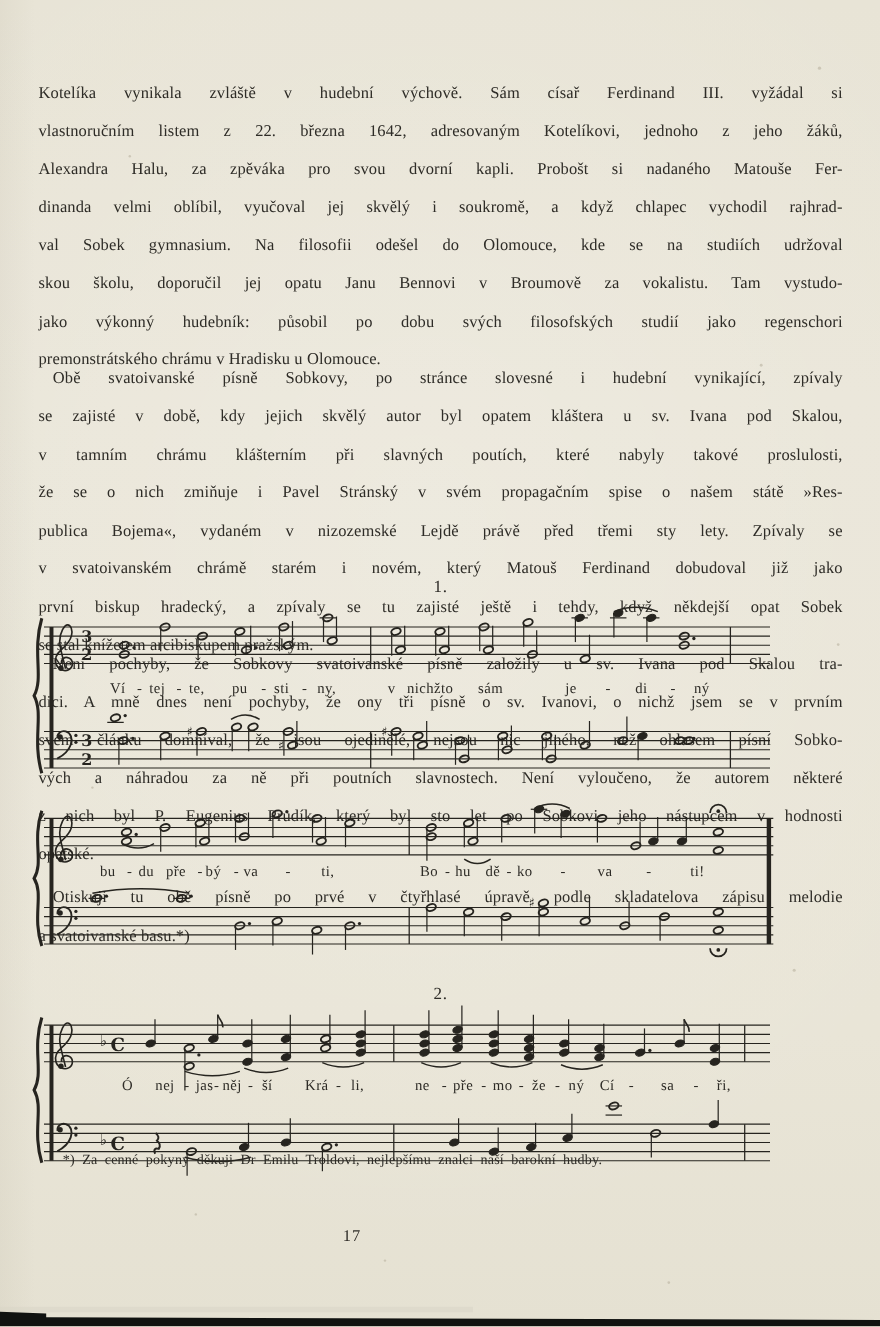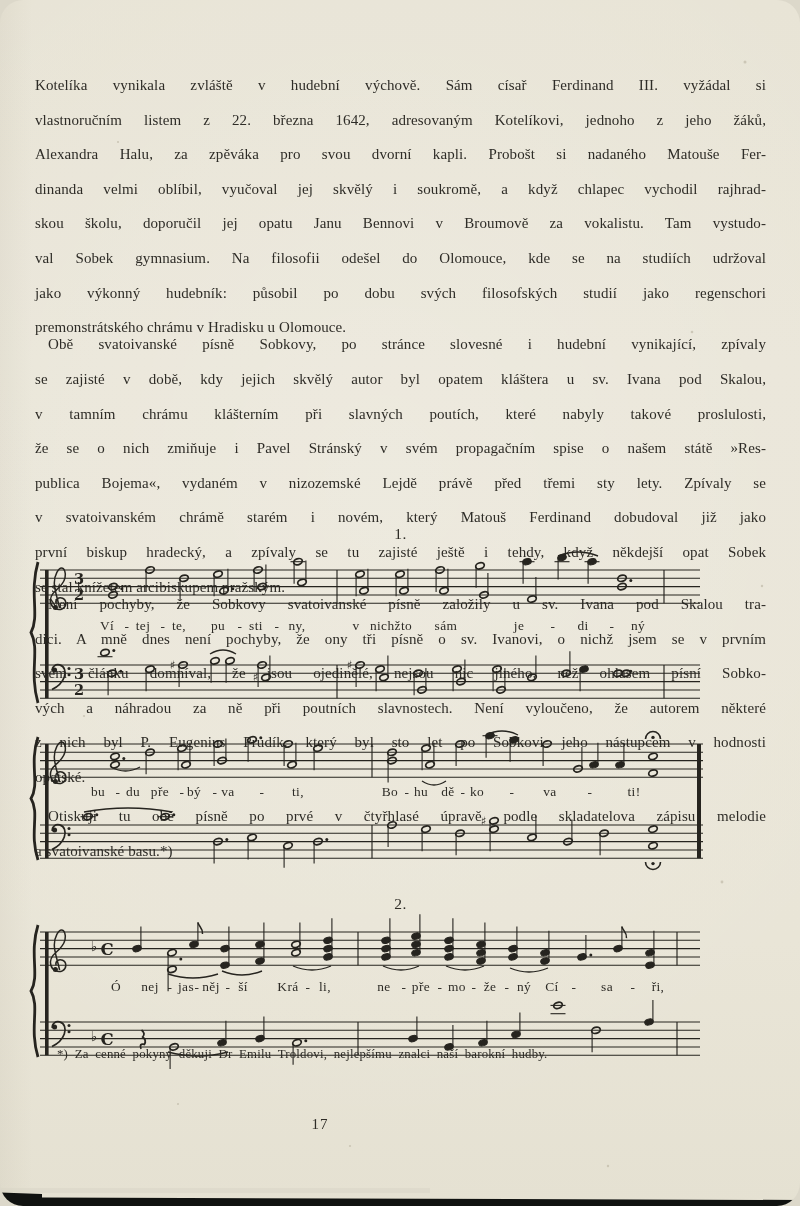--- a/index.html
+++ b/index.html
@@ -4,21 +4,20 @@
 <style>
   html,body{margin:0;padding:0;}
   body{width:800px;height:1206px;background:#dcd8ca;}
   .page{
     position:relative;width:800px;height:1206px;overflow:hidden;
     font-family:"Liberation Serif",serif;color:#2e2c27;
     background:
       radial-gradient(120% 90% at 48% 40%, rgba(255,255,255,0.16), rgba(0,0,0,0) 62%),
       linear-gradient(90deg, rgba(96,86,62,0.05), rgba(0,0,0,0) 4%),
       linear-gradient(180deg,#e8e4d6 0%,#eae6d9 30%,#e9e5d7 78%,#e5e1d2 100%);
-    border-radius: 23px;
   }
   .text-block{
     position:absolute;left:35px;top:77px;width:731px;
     font-size:15px;line-height:17.3px;letter-spacing:0.1px;
   }
   .line{display:block;text-align:justify;white-space:normal;}
   .line:not(.last)::after{content:"";display:inline-block;width:100%;height:0;}
   .para.ind .line:first-child{text-indent:13px;}
   .para.gap{margin-top:22px;}
   .song-number{
@@ -38,22 +37,22 @@
 </head>
 <body>
 
 <div class="page">
   <div id="text-block" class="text-block">
       <div class="para">
         <span class="line">Kotelíka vynikala zvláště v hudební výchově. Sám císař Ferdinand III. vyžádal si</span>
         <span class="line">vlastnoručním listem z 22. března 1642, adresovaným Kotelíkovi, jednoho z jeho žáků,</span>
         <span class="line">Alexandra Halu, za zpěváka pro svou dvorní kapli. Probošt si nadaného Matouše Fer-</span>
         <span class="line">dinanda velmi oblíbil, vyučoval jej skvělý i soukromě, a když chlapec vychodil rajhrad-</span>
+        <span class="line">val Sobek gymnasium. Na filosofii odešel do Olomouce, kde se na studiích udržoval</span>
         <span class="line">skou školu, doporučil jej opatu Janu Bennovi v Broumově za vokalistu. Tam vystudo-</span>
-        <span class="line">val Sobek gymnasium. Na filosofii odešel do Olomouce, kde se na studiích udržoval</span>
         <span class="line">jako výkonný hudebník: působil po dobu svých filosofských studií jako regenschori</span>
         <span class="line last">premonstrátského chrámu v Hradisku u Olomouce.</span>
       </div>
       <div class="para ind">
         <span class="line">Obě svatoivanské písně Sobkovy, po stránce slovesné i hudební vynikající, zpívaly</span>
         <span class="line">se zajisté v době, kdy jejich skvělý autor byl opatem kláštera u sv. Ivana pod Skalou,</span>
         <span class="line">v tamním chrámu klášterním při slavných poutích, které nabyly takové proslulosti,</span>
         <span class="line">že se o nich zmiňuje i Pavel Stránský v svém propagačním spise o našem státě »Res-</span>
         <span class="line">publica Bojema«, vydaném v nizozemské Lejdě právě před třemi sty lety. Zpívaly se</span>
         <span class="line">v svatoivanském chrámě starém i novém, který Matouš Ferdinand dobudoval již jako</span>

